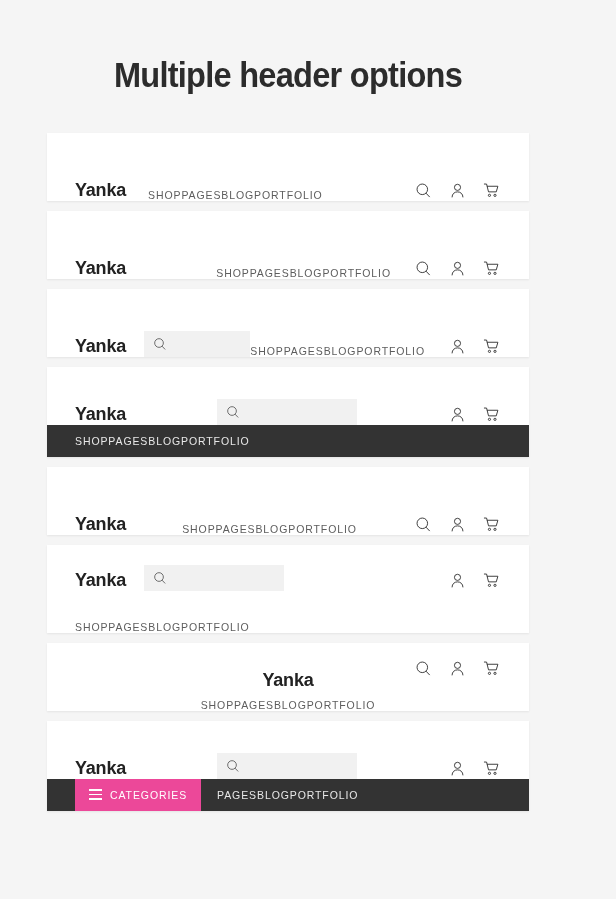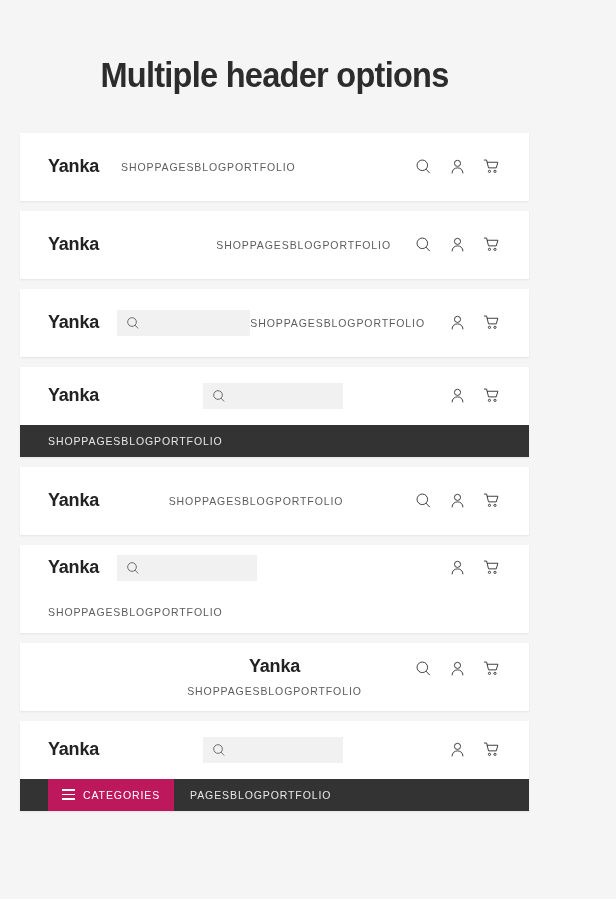--- a/index.html
+++ b/index.html
@@ -11,20 +11,21 @@
     height: 899px;
     background: #f5f5f5;
     font-family: "Liberation Sans", sans-serif;
     overflow: hidden;
   }
   .page {
     width: 549px;
     height: 899px;
     position: relative;
     box-sizing: border-box;
+    padding-left: 27px;
   }
   .page-title {
     text-align: center;
     font-family: "Liberation Sans", sans-serif;
     font-weight: bold;
     font-size: 35px;
     letter-spacing: -0.8px;
     color: #2c2c2c;
     margin: 0;
     padding-top: 56px;
@@ -36,21 +37,21 @@
     padding: 0 20px;
   }
   .hdr {
     background: #ffffff;
     margin-bottom: 10px;
     box-shadow: 0 1px 2px rgba(0,0,0,0.07);
     position: relative;
   }
   .hdr-inner {
     display: flex;
-    align-items: center;
+    align-items: flex-end;
     padding: 0 28px;
     box-sizing: border-box;
   }
   .logo {
     font-family: "Liberation Sans", sans-serif;
     font-weight: bold;
     font-size: 18px;
     color: #222222;
     letter-spacing: -0.2px;
     white-space: nowrap;
@@ -103,21 +104,21 @@
     display: flex;
     align-items: center;
     padding: 0 28px;
     box-sizing: border-box;
     height: 32px;
   }
   .darkbar.flush {
     padding: 0;
   }
   .cat-btn {
-    background: #be185d;
+    background: #ec4899;
     height: 32px;
     display: flex;
     align-items: center;
     gap: 8px;
     padding: 0 14px;
     box-sizing: border-box;
     margin-left: 28px;
   }
   .cat-label {
     font-family: "Liberation Sans", sans-serif;

